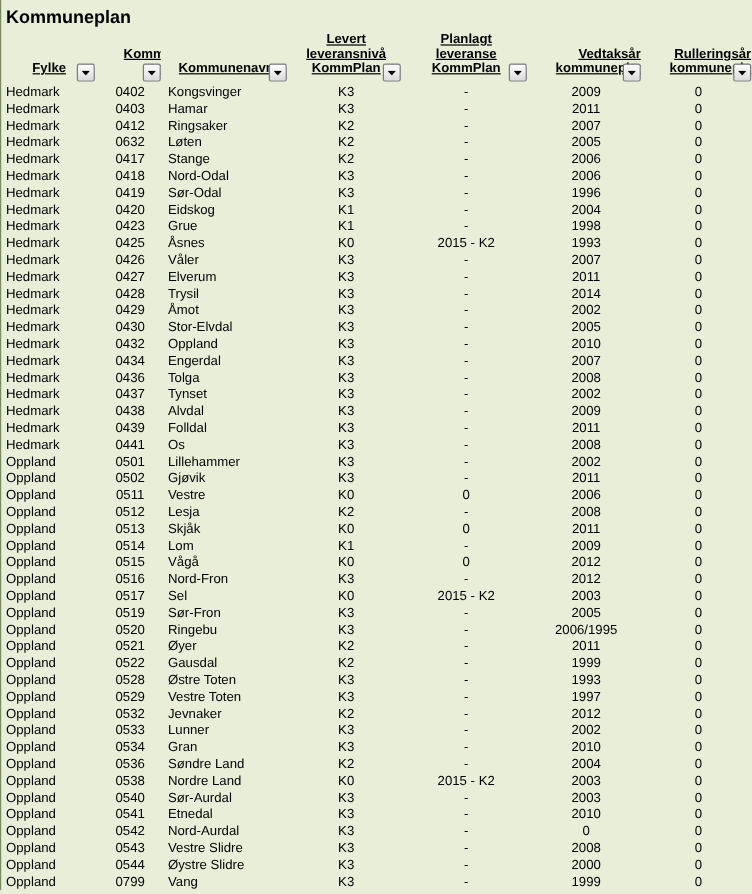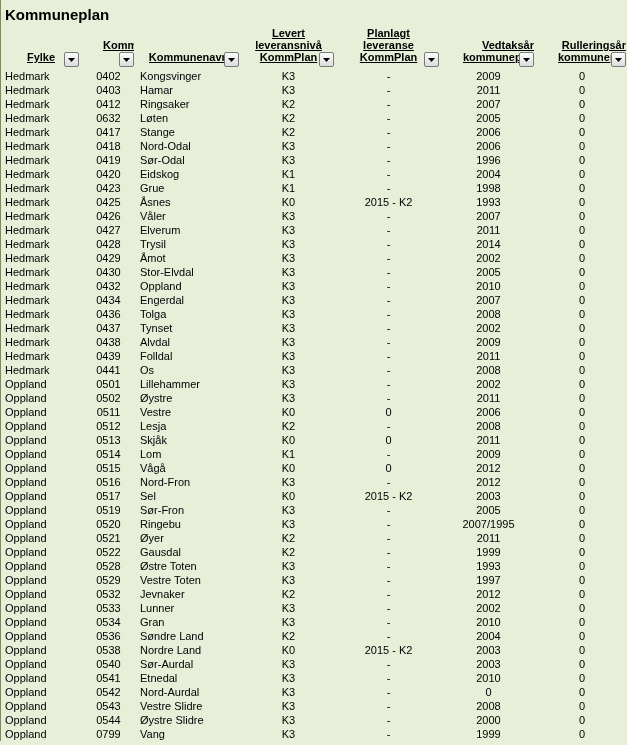--- a/index.html
+++ b/index.html
@@ -364,21 +364,21 @@
           <td class="right">0501</td>
           <td class="left">Lillehammer</td>
           <td class="center">K3</td>
           <td class="center">-</td>
           <td class="center">2002</td>
           <td class="center">0</td>
         </tr>
         <tr>
           <td class="left">Oppland</td>
           <td class="right">0502</td>
-          <td class="left">Øystre</td>
+          <td class="left">Gjøvik</td>
           <td class="center">K3</td>
           <td class="center">-</td>
           <td class="center">2011</td>
           <td class="center">0</td>
         </tr>
         <tr>
           <td class="left">Oppland</td>
           <td class="right">0511</td>
           <td class="left">Vestre</td>
           <td class="center">K0</td>
@@ -448,21 +448,21 @@
           <td class="center">-</td>
           <td class="center">2005</td>
           <td class="center">0</td>
         </tr>
         <tr>
           <td class="left">Oppland</td>
           <td class="right">0520</td>
           <td class="left">Ringebu</td>
           <td class="center">K3</td>
           <td class="center">-</td>
-          <td class="center">2007/1995</td>
+          <td class="center">2006/1995</td>
           <td class="center">0</td>
         </tr>
         <tr>
           <td class="left">Oppland</td>
           <td class="right">0521</td>
           <td class="left">Øyer</td>
           <td class="center">K2</td>
           <td class="center">-</td>
           <td class="center">2011</td>
           <td class="center">0</td>

